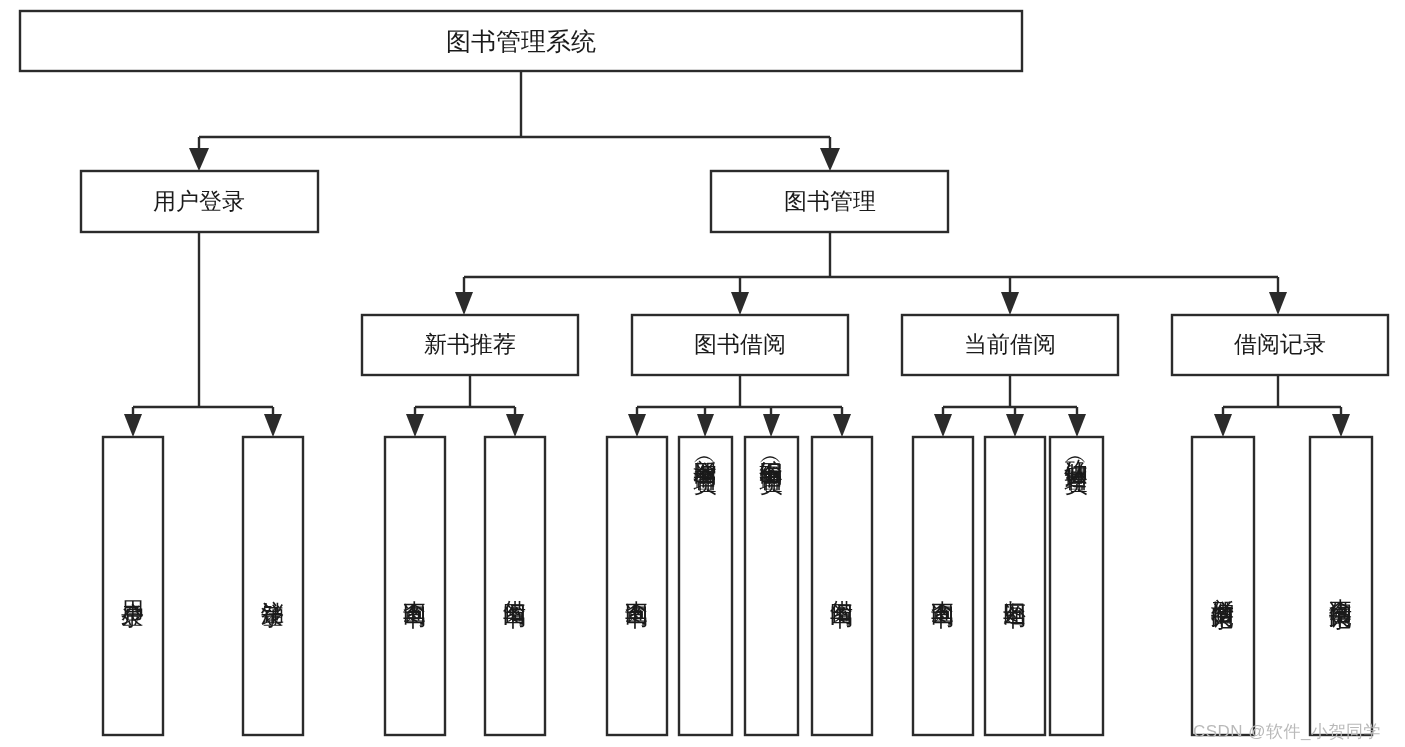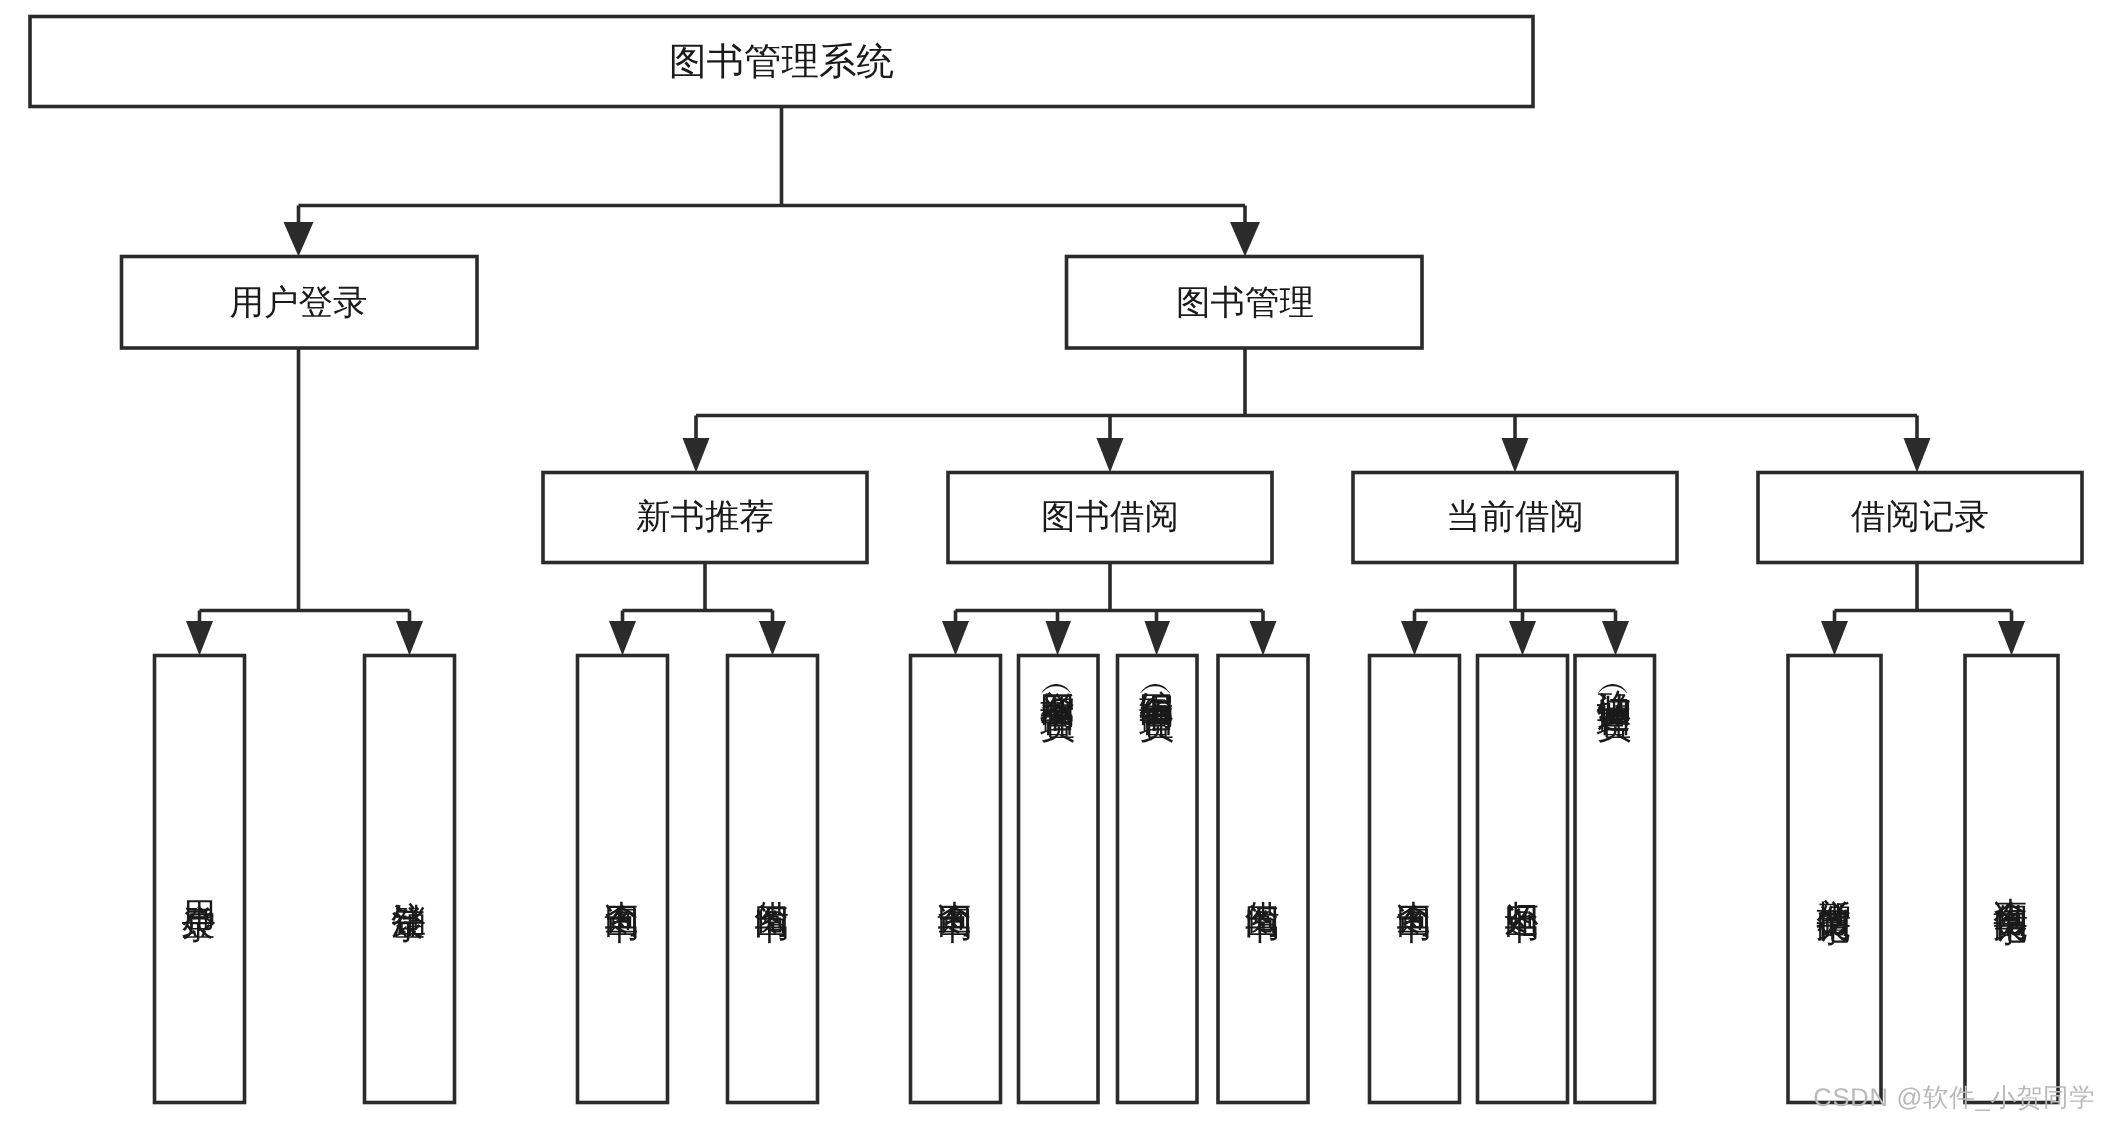--- a/index.html
+++ b/index.html
@@ -21,21 +21,21 @@
   .lvl2-label{font-size:23px;}
   .leaf-wrap{position:absolute;display:flex;align-items:center;justify-content:center;
     box-sizing:border-box;pointer-events:none;}
   .leaf-text{
     writing-mode:vertical-rl;text-orientation:upright;
     font-family:"Liberation Sans","DejaVu Sans",sans-serif;
     font-size:23px;color:#1a1a1a;line-height:1.05;letter-spacing:2px;
     white-space:nowrap;text-align:center;
   }
   .watermark{
-    position:absolute;right:8px;bottom:4px;
+    position:absolute;right:24px;bottom:4px;
     font-family:"Liberation Sans","DejaVu Sans",sans-serif;
     font-size:17px;color:#b9b9b9;white-space:nowrap;
     letter-spacing:.5px;
   }
 </style>
 </head>
 <body>
 
 <svg id="canvas" viewBox="0 0 1405 747">
 

